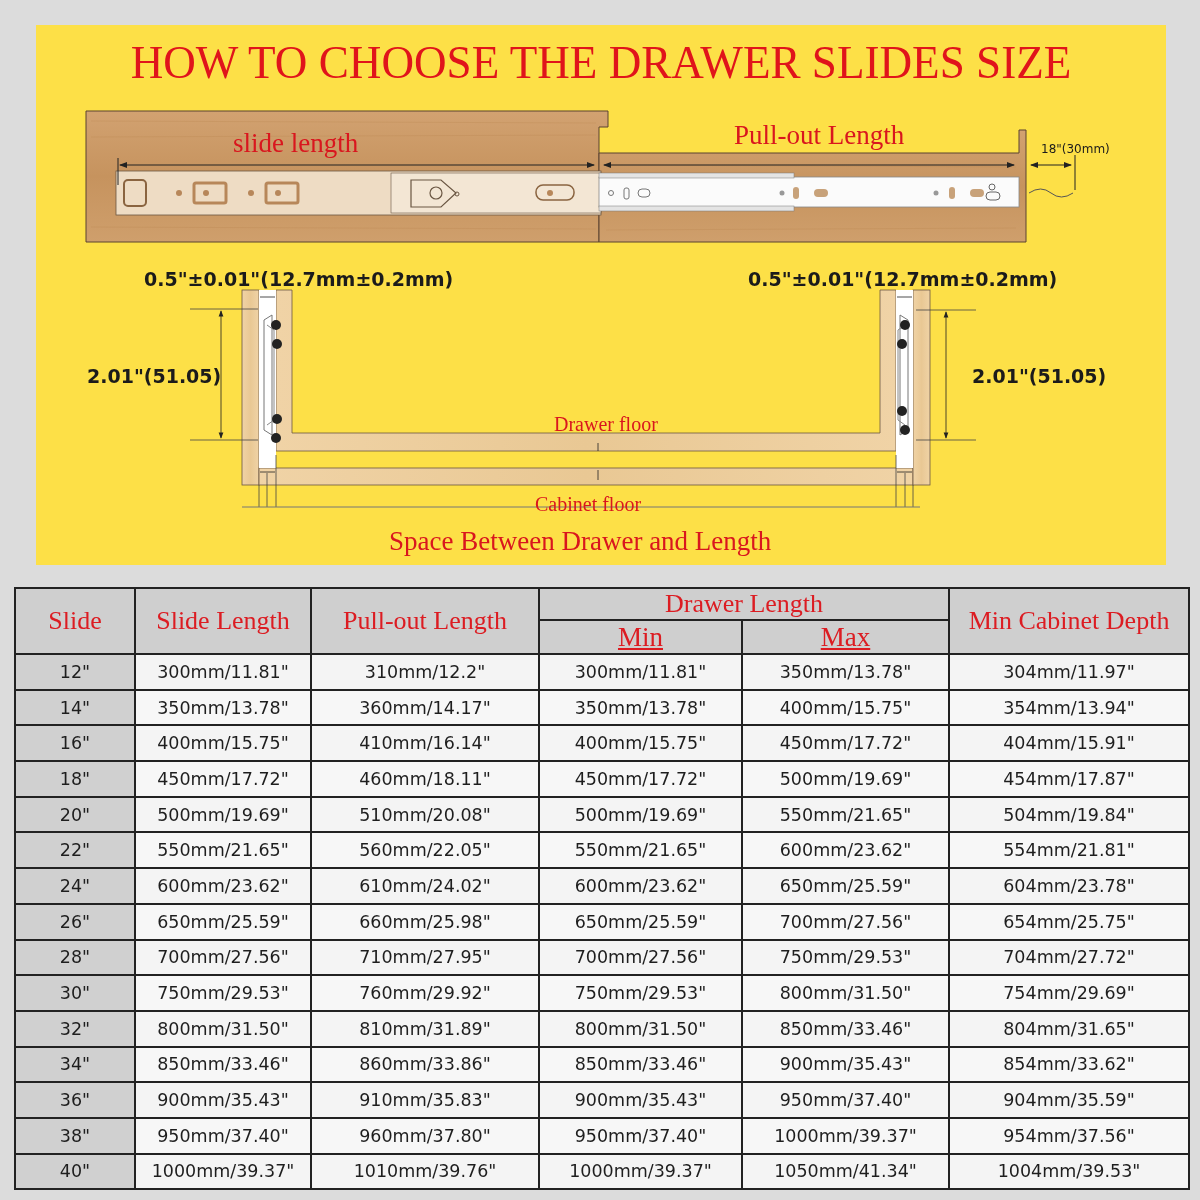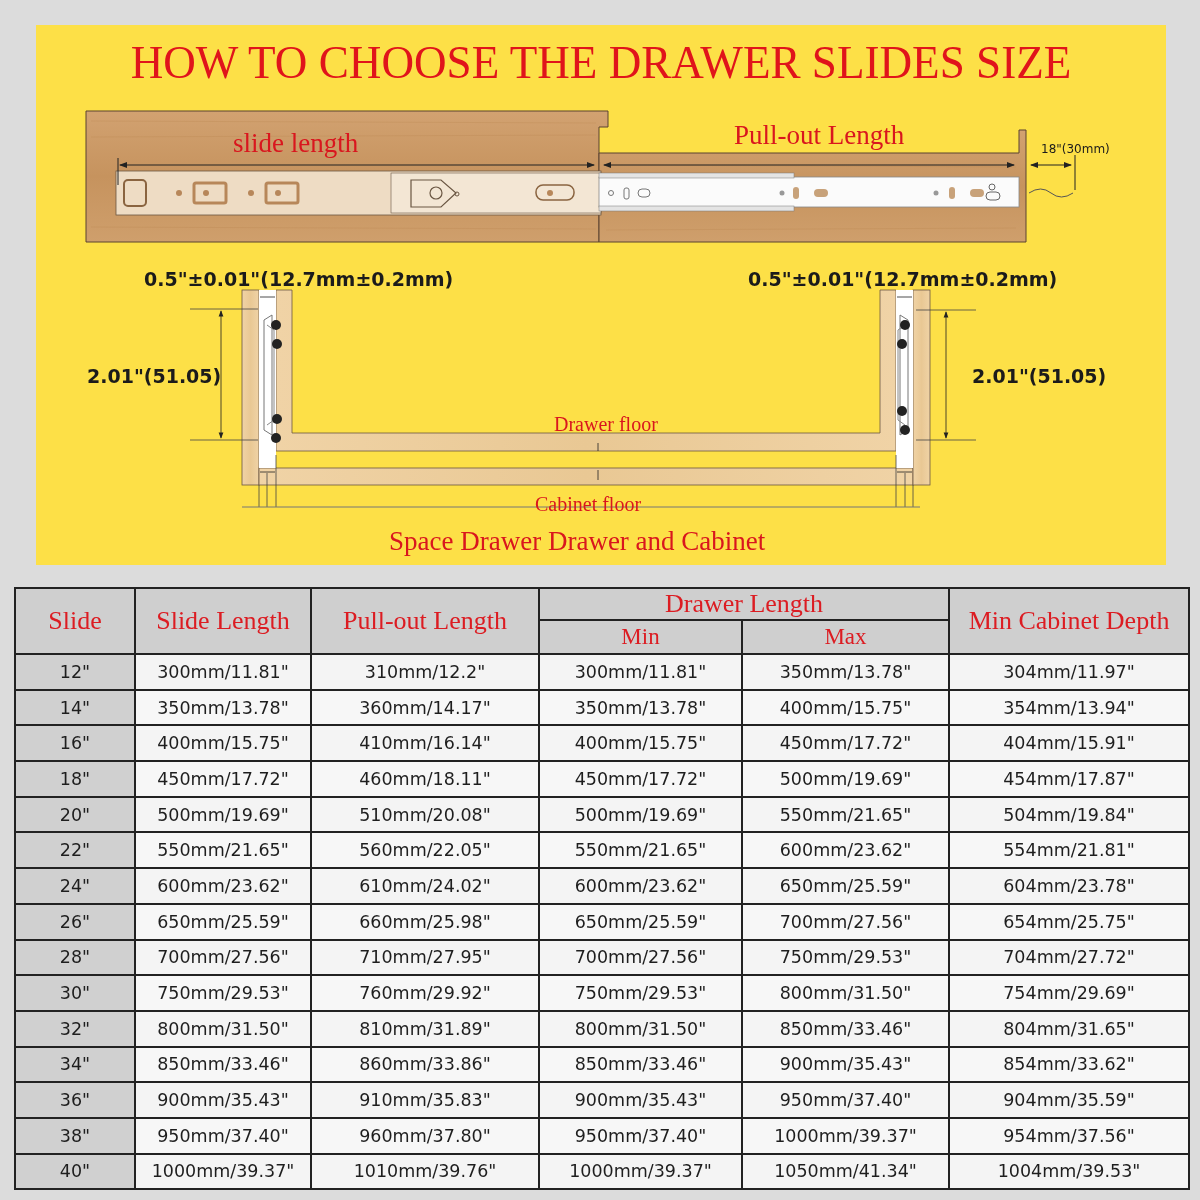--- a/index.html
+++ b/index.html
@@ -20,21 +20,21 @@
 
   svg { position: absolute; left: 0; top: 0; }
 
   .table-wrap { position: absolute; left: 14px; top: 587px; width: 1174px; }
   table { border-collapse: collapse; width: 1174px; table-layout: fixed; }
   td, th { border: 2px solid #222; text-align: center; }
   th {
     background: #cfcfcf; font-family: "Liberation Serif", serif; color: #dc1c22;
     font-weight: normal; font-size: 26px;
   }
-  th.sub { font-size: 23px; height: 34px; }
+  th.sub { font-size: 27px; height: 34px; text-decoration: underline; }
   th.top { height: 30px; }
   td {
     font-family: "DejaVu Sans", sans-serif; font-size: 17.5px; color: #1e1e1e;
     height: 35.7px; background: #f4f4f4;
   }
   td.size { background: #d0d0d0; }
   tr:nth-child(even) td:not(.size) { background: #f7f7f7; }
 </style>
 </head>
 <body>
@@ -170,21 +170,21 @@
   <div class="red-serif" style="left:197px; top:103px; font-size:27px;">slide length</div>
   <div class="red-serif" style="left:698px; top:95px; font-size:27px;">Pull-out Length</div>
   <div class="dim-text" style="left:1005px; top:117px; font-size:12px; font-weight:normal;">18"(30mm)</div>
 
   <div class="dim-text" style="left:108px; top:243px; font-size:19px;">0.5"±0.01"(12.7mm±0.2mm)</div>
   <div class="dim-text" style="left:712px; top:243px; font-size:19px;">0.5"±0.01"(12.7mm±0.2mm)</div>
   <div class="dim-text" style="left:51px; top:340px; font-size:19px;">2.01"(51.05)</div>
   <div class="dim-text" style="left:936px; top:340px; font-size:19px;">2.01"(51.05)</div>
   <div class="red-serif" style="left:486px; top:388px; font-size:20px;margin-left:32px;">Drawer floor</div>
   <div class="red-serif" style="left:499px; top:468px; font-size:20px;">Cabinet floor</div>
-  <div class="red-serif" style="left:353px; top:501px; font-size:27px;">Space Drawer Drawer and Cabinet</div>
+  <div class="red-serif" style="left:353px; top:501px; font-size:27px;">Space Between Drawer and Length</div>
 </div>
 
 <div class="table-wrap">
   <table>
     <colgroup>
       <col style="width:120px">
         <col style="width:176px">
         <col style="width:228px">
       <col style="width:203px">
         <col style="width:207px">

